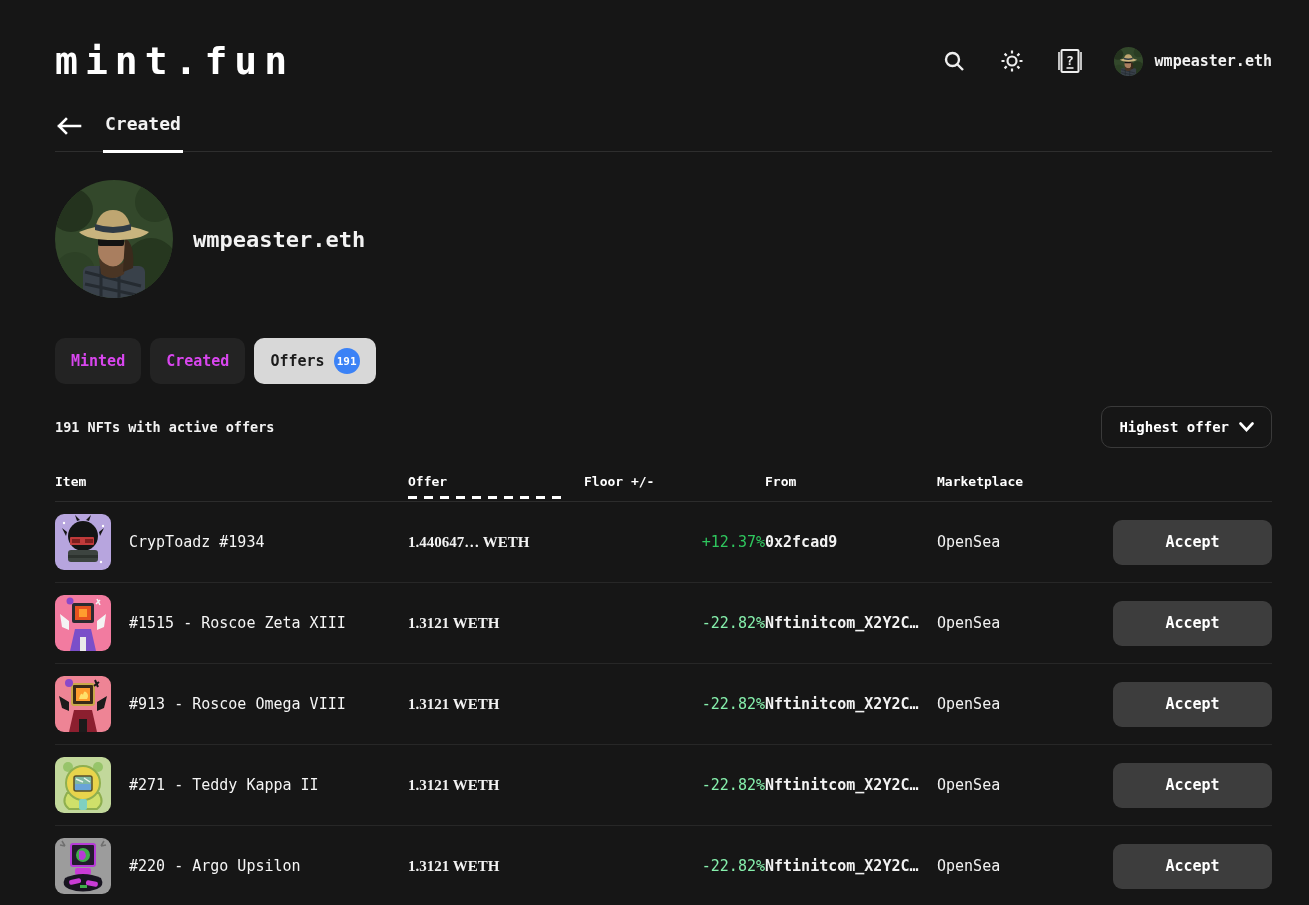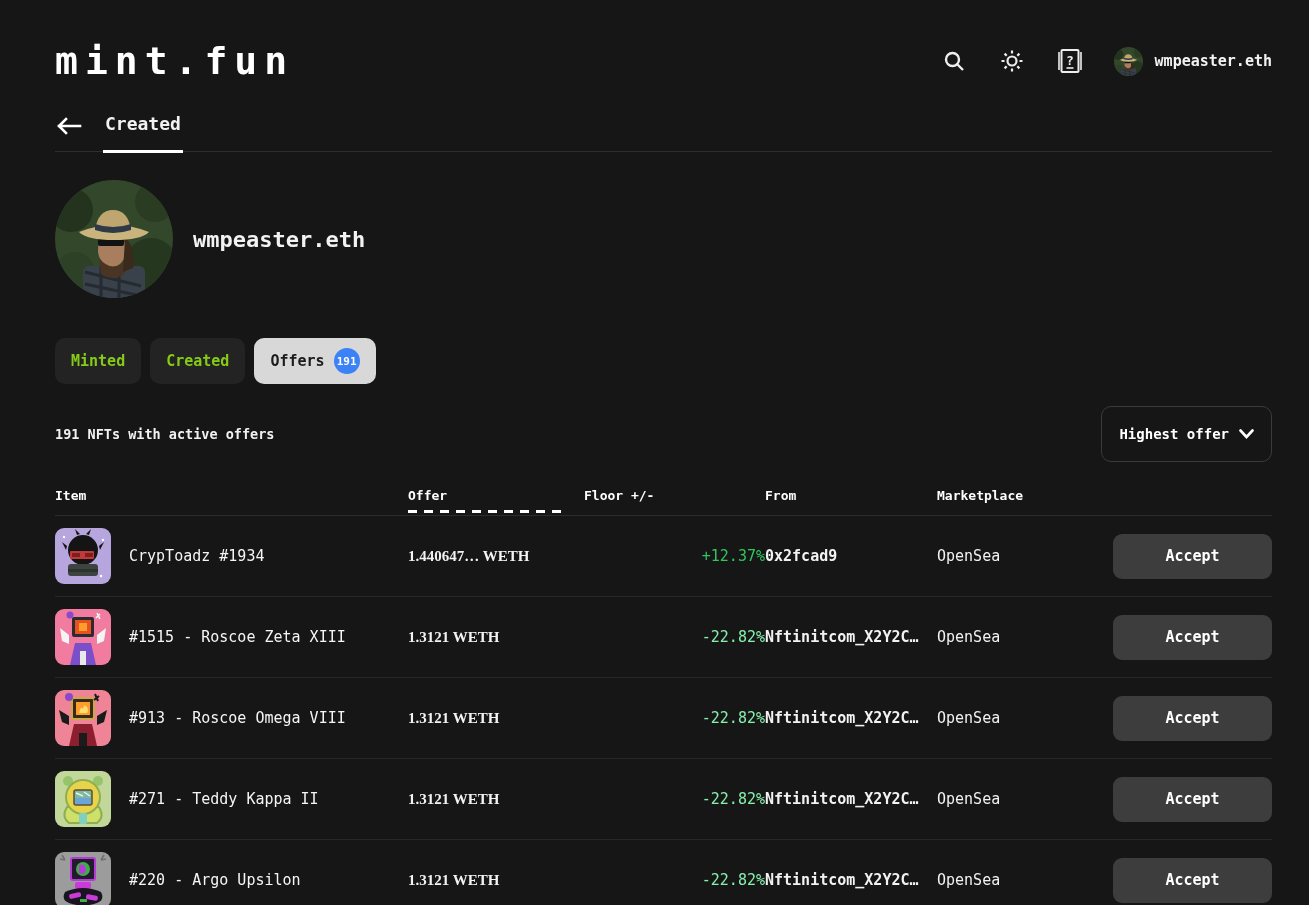--- a/index.html
+++ b/index.html
@@ -25,30 +25,30 @@
   .nav-title { display:inline-block; font-size:18px; font-weight:bold; padding:0 2px 16px 2px; border-bottom:3px solid #ffffff; margin-bottom:-2px; }
 
   
   .profile-head { margin-top:28px; display:flex; align-items:center; gap:20px; }
   .avatar-lg { width:118px; height:118px; border-radius:50%; overflow:hidden; flex:0 0 auto; }
   .profile-name { font-size:22px; font-weight:bold; }
 
   
   .tabs { margin-top:40px; display:flex; gap:9px; }
   .tab { height:46px; padding:0 16px; border:none; border-radius:10px; background:#232323;
-         color:#84cc16; font-family:inherit; font-size:15px; font-weight:bold;
+         color:#d946ef; font-family:inherit; font-size:15px; font-weight:bold;
          display:flex; align-items:center; gap:9px; cursor:pointer; }
   .tab.active { background:#d8d8d8; color:#1b1b1b; }
   .tab-badge { width:26px; height:26px; border-radius:50%; background:#3b82f6; color:#fff;
                font-size:11px; font-weight:bold; display:flex; align-items:center; justify-content:center; }
 
   
   .summary-row { margin-top:22px; display:flex; align-items:center; justify-content:space-between; }
   .summary-text { font-size:13.5px; font-weight:bold; }
-  .sort-btn { height:56px; padding:0 17px; background:transparent; border:1px solid #3a3a3a; border-radius:10px;
+  .sort-btn { height:42px; padding:0 17px; background:transparent; border:1px solid #3a3a3a; border-radius:10px;
               color:#fff; font-family:inherit; font-size:14px; font-weight:bold;
               display:flex; align-items:center; gap:10px; cursor:pointer; }
 
   
   .grid-cols { display:grid; grid-template-columns:353px 176px 181px 172px 1fr 159px; align-items:center; }
   .thead { margin-top:26px; padding-bottom:12px; border-bottom:1px solid #2c2c2c; }
   .th { font-size:13px; font-weight:bold; color:#fff; position:relative; }
   .th-offer .sort-dashes { position:absolute; left:0; top:22px; width:158px; height:3px;
       background:repeating-linear-gradient(90deg,#fff 0 9px,transparent 9px 16px); }
   .trow { height:81px; border-bottom:1px solid #272727; }

